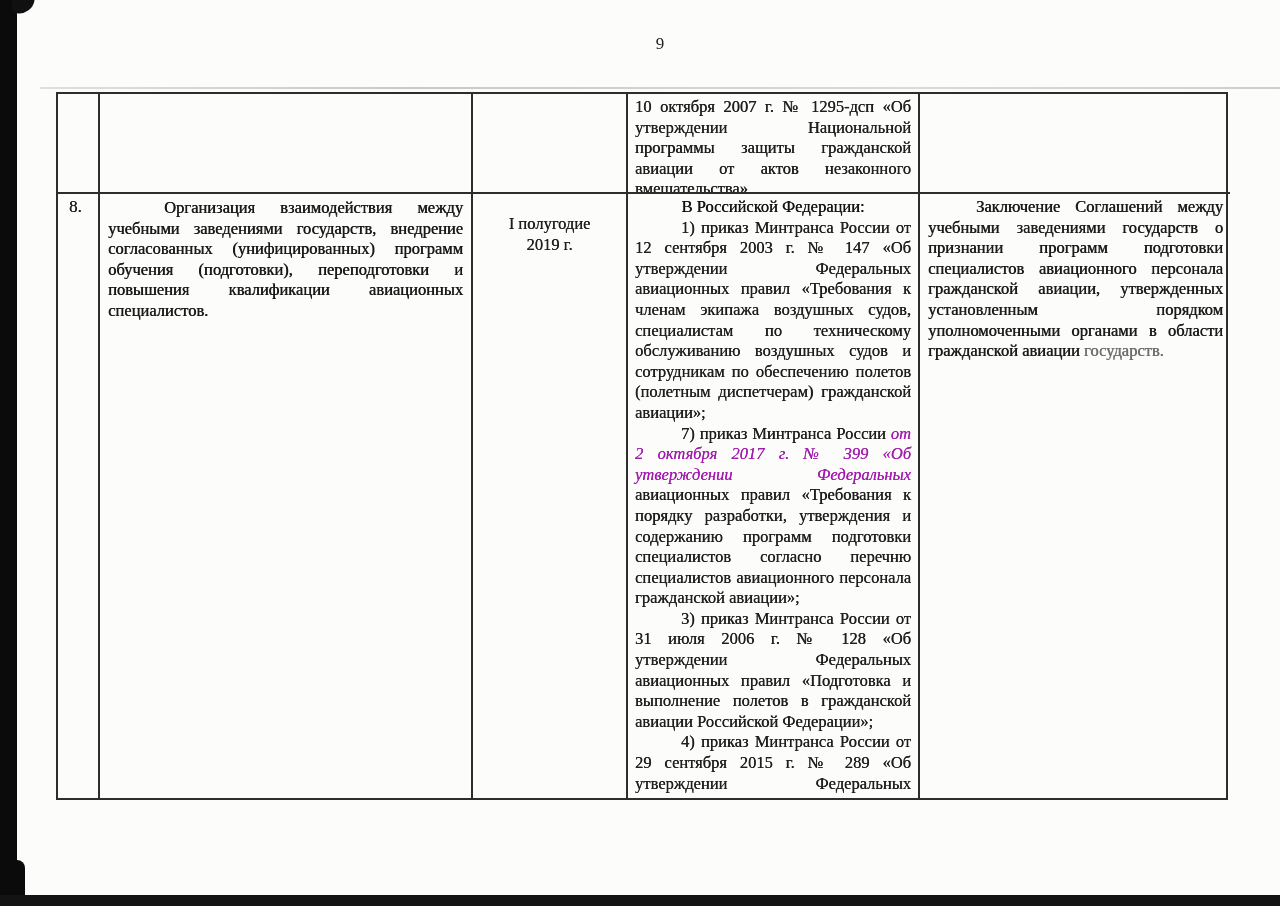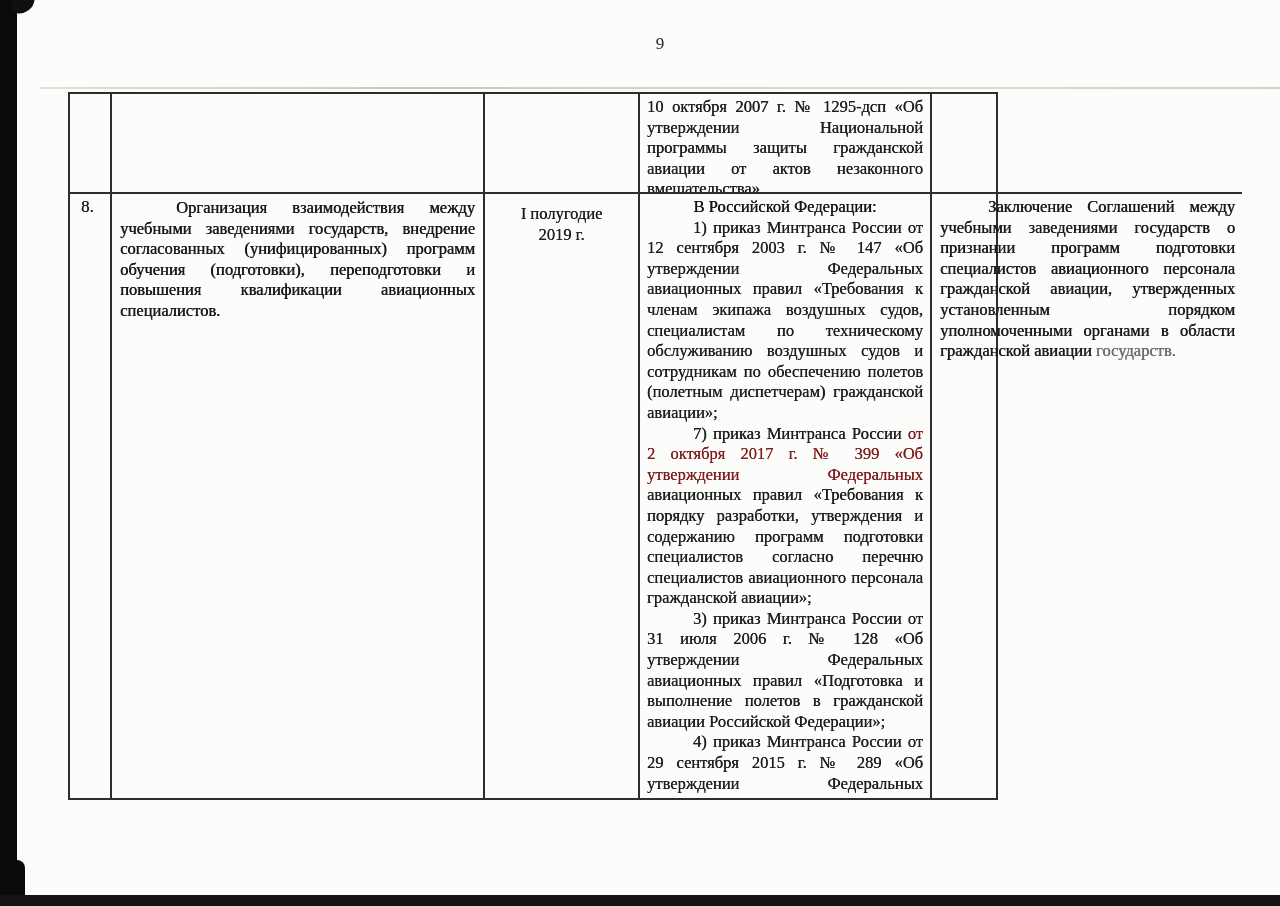--- a/index.html
+++ b/index.html
@@ -36,50 +36,50 @@
     background:linear-gradient(90deg,#d8d8d4,#bdbdb8 30%,#d2d2cd 70%,#c4c4bf);
     opacity:.8;
   }
   
   .page-num{
     position:absolute;left:610px;top:34px;width:100px;
     text-align:center;font-size:17px;color:#222;
   }
   
   .tbl{
-    position:absolute;left:68px;top:92px;width:930px;height:708px;
+    position:absolute;left:56px;top:92px;width:1172px;height:708px;
     display:grid;
     grid-template-columns:42px 373px 155px 292px 310px;
     grid-template-rows:100px 604px;
     border:2px solid #2d2d2b;
     box-sizing:border-box;
     font-size:16.5px;line-height:20.6px;
   }
   .cell{
     border-right:2px solid #2d2d2b;
     box-sizing:border-box;overflow:hidden;
     text-shadow:0.3px 0 0 currentColor;
   }
   .cell.last{border-right:none;}
   .row1{border-bottom:2px solid #2d2d2b;}
   .cell p{margin:0;text-align:justify;}
   
   .c-num{padding:3px 0 0 11px;font-size:17px;}
   .c-activity{padding:4px 8px 12px 8px;}
   .c-activity p{text-indent:56px;text-shadow:0.45px 0 0 currentColor;color:#1a1a1a;}
-  .c-deadline{padding:10px 2px 0 2px;text-align:center;}
+  .c-deadline{padding:20px 2px 0 2px;text-align:center;}
   .c-reg{padding:3px 7px 0 7px;}
   .c-reg p.item{text-indent:46px;}
   .c-reg p.cont{text-indent:0;}
   .reg-heading{
     text-align:center !important;font-weight:400;color:#141414;
     text-shadow:0.3px 0 0 currentColor;
   }
   .force-justify{text-align-last:justify;}
-  .faded{color:#7f1d1d;text-shadow:0.2px 0 0 currentColor;}
+  .faded{color:#a21caf;text-shadow:0.2px 0 0 currentColor;font-style:italic;}
   .dim{color:#6f6f6d;}
   .c-result{padding:3px 7px 12px 8px;}
   .c-result p{text-indent:48px;text-shadow:0.45px 0 0 currentColor;color:#1c1c1c;}
 </style>
 </head>
 <body>
 
 <div class="page">
 
   <div class="left-bar"></div>

